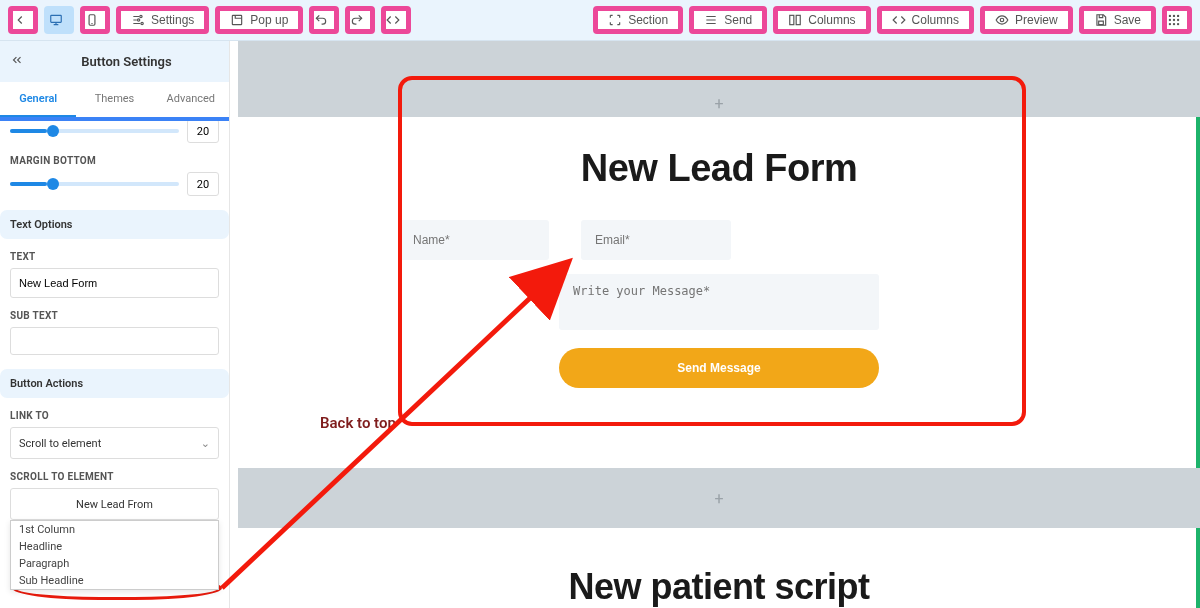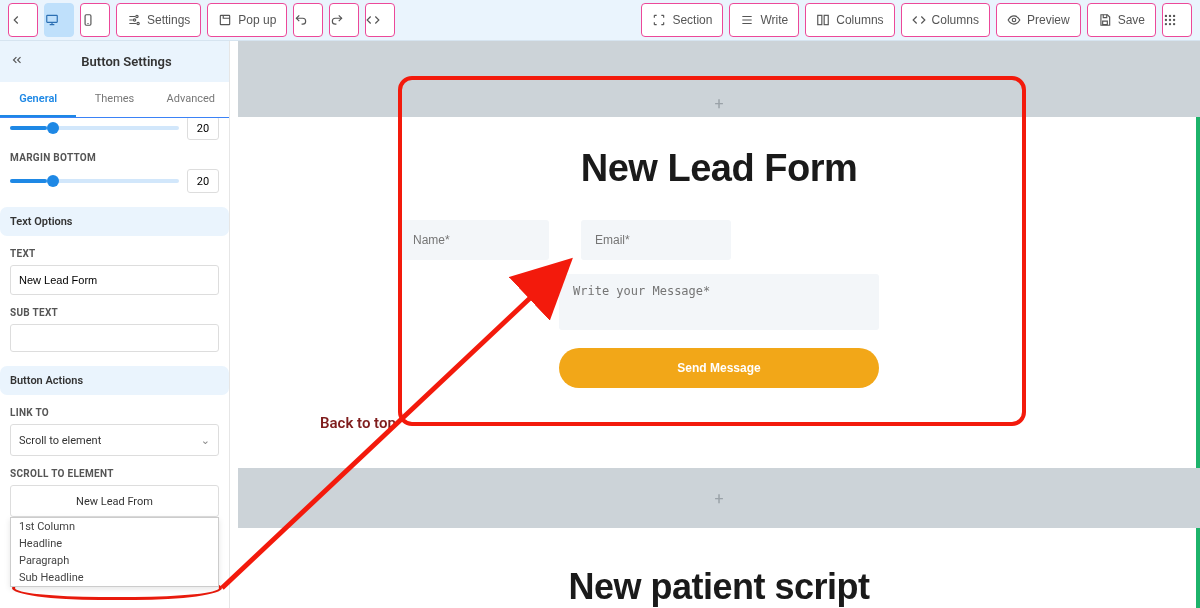--- a/index.html
+++ b/index.html
@@ -1,32 +1,32 @@
 <!DOCTYPE html>
 <html><head>
 <meta charset="utf-8">
 <style>
   * { box-sizing: border-box; margin: 0; padding: 0; }
   body { font-family: -apple-system, BlinkMacSystemFont, "Segoe UI", Roboto, sans-serif; font-size: 12px; background: #fff; overflow: hidden; width: 1200px; height: 608px; position: relative; }
 
   
   .topbar { background: #eaf4fd; height: 41px; display: flex; align-items: center; padding: 0 8px; gap: 6px; border-bottom: 1px solid #d6e4f0; }
-  .tb-btn { background: #fff; border: 1px solid #ec4899; border-radius: 4px; height: 34px; display: inline-flex; align-items: center; justify-content: space-between; padding: 0 10px; gap: 6px; cursor: pointer; color: #555; font-size: 12px; }
+  .tb-btn { background: #fff; border: 5px solid #ec4899; border-radius: 4px; height: 28px; display: inline-flex; align-items: center; justify-content: space-between; padding: 0 10px; gap: 6px; cursor: pointer; color: #555; font-size: 12px; }
   .tb-btn.icon-only { width: 30px; padding: 0; }
   .tb-btn.active { background: #bfe0fb; border-color: #bfe0fb; color: #2b6fb3; }
   .tb-spacer { flex: 1; }
   .ico { width: 14px; height: 14px; display: inline-block; }
 
   
   .sidebar { position: absolute; left: 0; top: 41px; bottom: 0; width: 230px; background: #fff; border-right: 1px solid #e6e6e6; display: flex; flex-direction: column; }
   .panel-header { background: #eaf4fd; padding: 12px 10px; display: flex; align-items: center; gap: 10px; }
   .panel-header .back { color: #555; cursor: pointer; }
   .panel-title { font-weight: 600; color: #333; flex: 1; text-align: center; font-size: 13px; }
 
-  .tabs { display: flex; border-bottom: 1px solid #3b82f6; justify-content: flex-end; }
+  .tabs { display: flex; border-bottom: 4px solid #3b82f6; justify-content: flex-end; }
   .tab { flex: 1; text-align: center; padding: 10px 0; font-size: 11px; color: #777; cursor: pointer; }
   .tab.active { color: #1e88e5; border-bottom: 2px solid #1e88e5; font-weight: 600; }
 
   .panel-body { flex: 1; overflow-y: auto; padding: 0 10px 10px 10px; position: relative; }
   .panel-body::-webkit-scrollbar { width: 10px; }
   .panel-body::-webkit-scrollbar-thumb { background: #d0d0d0; border-radius: 4px; }
 
   .prop-label { font-size: 10px; color: #555; font-weight: 700; letter-spacing: .3px; margin: 12px 0 6px; }
   .section-header { background: #eaf4fd; margin: 14px -10px 0 -10px; padding: 8px 10px; font-size: 11px; font-weight: 600; color: #333; border-radius: 7px; }
 
@@ -138,21 +138,21 @@
   <button class="tb-btn">
       <svg class="ico" viewBox="0 0 24 24" fill="none" stroke="currentColor" stroke-width="2">
         <path d="M4 4h4M4 4v4M20 4h-4M20 4v4M4 20h4M4 20v-4M20 20h-4M20 20v-4"></path>
       </svg>
       <span>Section</span>
     </button>
   <button class="tb-btn">
       <svg class="ico" viewBox="0 0 24 24" fill="none" stroke="currentColor" stroke-width="2">
         <path d="M4 6h16M4 12h16M4 18h16"></path>
       </svg>
-      <span>Write</span>
+      <span>Send</span>
     </button>
   <button class="tb-btn">
       <svg class="ico" viewBox="0 0 24 24" fill="none" stroke="currentColor" stroke-width="2">
         <rect x="3" y="4" width="7" height="16"></rect>
         <rect x="14" y="4" width="7" height="16"></rect>
       </svg>
       <span>Columns</span>
     </button>
   <button class="tb-btn">
       <svg class="ico" viewBox="0 0 24 24" fill="none" stroke="currentColor" stroke-width="2">

